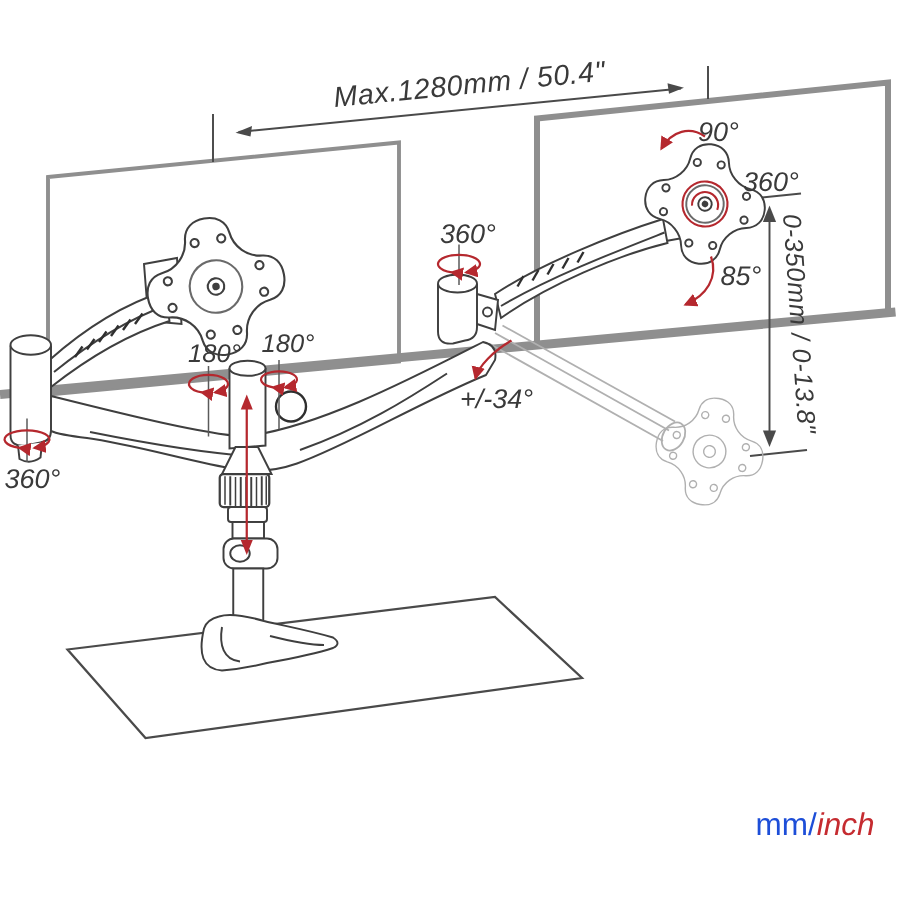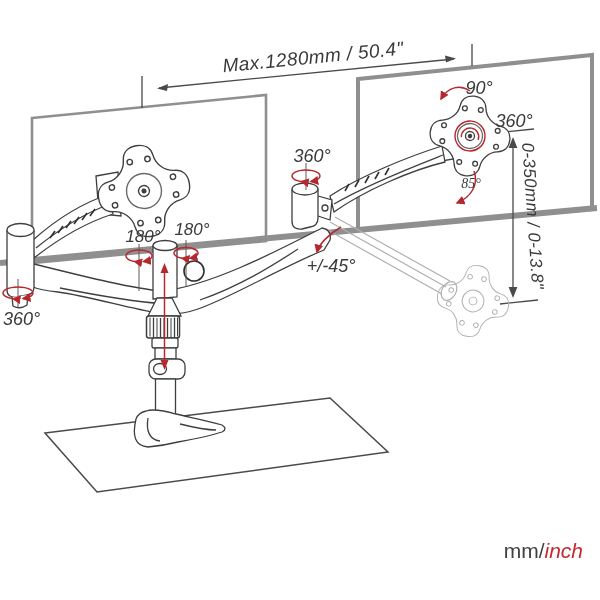--- a/index.html
+++ b/index.html
@@ -4,30 +4,30 @@
 <style>
   html,body{margin:0;padding:0;background:#fff;}
   #canvas{position:relative;width:600px;height:600px;background:#fff;overflow:hidden;
           font-family:"Liberation Sans",sans-serif;}
   #art{position:absolute;left:0;top:0;}
   .lbl{position:absolute;font-style:italic;color:#3a3a3a;white-space:nowrap;
        transform:translate(-50%,-50%);line-height:1;}
   .lbl-max{left:313px;top:57px;font-size:19px;transform:translate(-50%,-50%) rotate(-5.6deg);letter-spacing:.4px;}
   .lbl-90{left:479px;top:88px;font-size:18px;}
   .lbl-360s{left:514px;top:121px;font-size:18px;}
-  .lbl-85{left:471px;top:184px;font-size:14px;font-family:Liberation Serif, serif;}
+  .lbl-85{left:494px;top:184px;font-size:18px;}
   .lbl-h{left:536px;top:142px;font-size:17px;transform:rotate(86deg);transform-origin:0 0;letter-spacing:.4px;}
   .lbl-360m{left:312px;top:156px;font-size:18px;}
   .lbl-45{left:331px;top:266px;font-size:18px;}
   .lbl-180a{left:143px;top:236px;font-size:17px;}
   .lbl-180b{left:192px;top:229px;font-size:17px;}
   .lbl-360l{left:3px;top:319px;font-size:18px;transform:translateY(-50%);}
   .lbl-units{left:583px;top:550px;font-size:21px;font-style:normal;transform:translate(-100%,-50%);}
   .lbl-units .inch{color:#c52b30;font-style:italic;}
-  .lbl-units .mm{color:#404040;text-align:center;}
+  .lbl-units .mm{color:#1d4ed8;text-align:center;}
 </style>
 </head>
 <body>
 
 <div id="canvas">
 
 <svg id="art" width="600" height="600" viewBox="0 0 600 600">
   <defs>
     <marker id="mred" orient="auto" markerWidth="7" markerHeight="7" refX="5" refY="3" markerUnits="strokeWidth">
       <path d="M0,0 L6,3 L0,6 Z" fill="#b5282e"></path>
@@ -202,21 +202,21 @@
     <polygon points="164.5,370 160.5,360 168.5,360" fill="#b5282e"></polygon>
   </g>
 </svg>
 
 <div class="lbl lbl-max">Max.1280mm / 50.4"</div>
 <div class="lbl lbl-90">90°</div>
 <div class="lbl lbl-360s">360°</div>
 <div class="lbl lbl-85">85°</div>
 <div class="lbl lbl-h">0-350mm / 0-13.8"</div>
 <div class="lbl lbl-360m">360°</div>
-<div class="lbl lbl-45">+/-45°</div>
+<div class="lbl lbl-45">+/-34°</div>
 <div class="lbl lbl-180a">180°</div>
 <div class="lbl lbl-180b">180°</div>
 <div class="lbl lbl-360l">360°</div>
 <div class="lbl lbl-units">
   <span class="mm">mm/</span><span class="inch">inch</span>
 </div>
 
 </div>
 
 </body></html>

